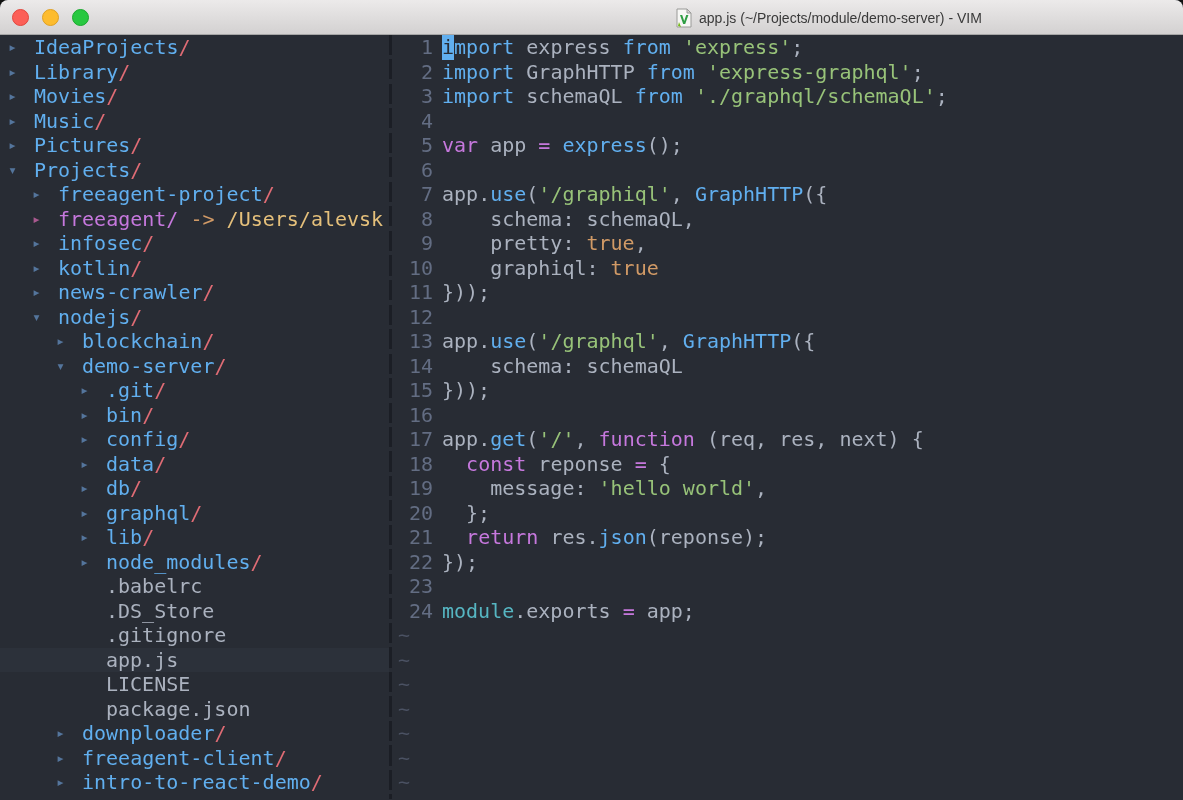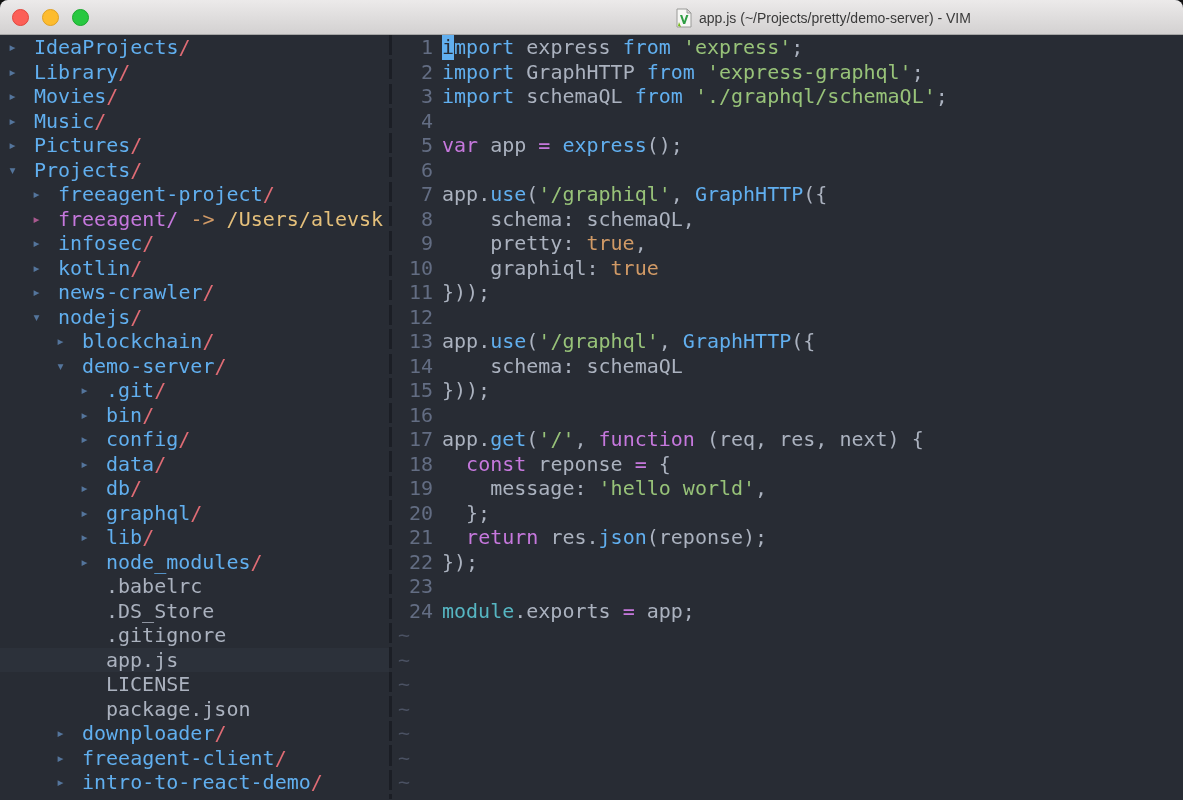--- a/index.html
+++ b/index.html
@@ -60,21 +60,21 @@
     <div class="traffic red"></div>
     <div class="traffic yellow"></div>
     <div class="traffic green"></div>
     <div class="title-group">
       <svg width="16" height="20" viewBox="0 0 16 20">
         <path d="M1 1 h10 l4 4 v14 h-14 z" fill="#f7f7f5" stroke="#9a9a98" stroke-width="1"></path>
         <path d="M11 1 l4 4 h-4 z" fill="#d8d8d6" stroke="#9a9a98" stroke-width="1"></path>
         <path d="M4 7 l2.2 0 2 6 2-6 2.2 0 -3.2 9 -2 0 z" fill="#2f9e44"></path>
         <path d="M3 14 l2 5 -3 -1 z" fill="#74b816"></path>
       </svg>
-      <span class="title-text">app.js (~/Projects/pretty/demo-server) - VIM</span>
+      <span class="title-text">app.js (~/Projects/module/demo-server) - VIM</span>
     </div>
   </div>
 
   <div class="content">
     <div class="sidebar" id="sidebar" style="background: rgb(40, 44, 52);"><div class="t-row" style="padding-left: 8px;"><span class="t-arrow" style="color: rgb(84, 117, 156);">▸</span><span><span style="color: rgb(97, 175, 239);">IdeaProjects</span><span style="color: rgb(224, 108, 117);">/</span></span></div><div class="t-row" style="padding-left: 8px;"><span class="t-arrow" style="color: rgb(84, 117, 156);">▸</span><span><span style="color: rgb(97, 175, 239);">Library</span><span style="color: rgb(224, 108, 117);">/</span></span></div><div class="t-row" style="padding-left: 8px;"><span class="t-arrow" style="color: rgb(84, 117, 156);">▸</span><span><span style="color: rgb(97, 175, 239);">Movies</span><span style="color: rgb(224, 108, 117);">/</span></span></div><div class="t-row" style="padding-left: 8px;"><span class="t-arrow" style="color: rgb(84, 117, 156);">▸</span><span><span style="color: rgb(97, 175, 239);">Music</span><span style="color: rgb(224, 108, 117);">/</span></span></div><div class="t-row" style="padding-left: 8px;"><span class="t-arrow" style="color: rgb(84, 117, 156);">▸</span><span><span style="color: rgb(97, 175, 239);">Pictures</span><span style="color: rgb(224, 108, 117);">/</span></span></div><div class="t-row" style="padding-left: 8px;"><span class="t-arrow" style="color: rgb(84, 117, 156);">▾</span><span><span style="color: rgb(97, 175, 239);">Projects</span><span style="color: rgb(224, 108, 117);">/</span></span></div><div class="t-row" style="padding-left: 32px;"><span class="t-arrow" style="color: rgb(84, 117, 156);">▸</span><span><span style="color: rgb(97, 175, 239);">freeagent-project</span><span style="color: rgb(224, 108, 117);">/</span></span></div><div class="t-row" style="padding-left: 32px;"><span class="t-arrow" style="color: rgb(169, 89, 143);">▸</span><span><span style="color: rgb(198, 120, 221);">freeagent/</span><span style="color: rgb(171, 178, 191);"> </span><span style="color: rgb(209, 154, 102);">-&gt;</span><span style="color: rgb(171, 178, 191);"> </span><span style="color: rgb(229, 192, 123);">/Users/alevsk</span></span></div><div class="t-row" style="padding-left: 32px;"><span class="t-arrow" style="color: rgb(84, 117, 156);">▸</span><span><span style="color: rgb(97, 175, 239);">infosec</span><span style="color: rgb(224, 108, 117);">/</span></span></div><div class="t-row" style="padding-left: 32px;"><span class="t-arrow" style="color: rgb(84, 117, 156);">▸</span><span><span style="color: rgb(97, 175, 239);">kotlin</span><span style="color: rgb(224, 108, 117);">/</span></span></div><div class="t-row" style="padding-left: 32px;"><span class="t-arrow" style="color: rgb(84, 117, 156);">▸</span><span><span style="color: rgb(97, 175, 239);">news-crawler</span><span style="color: rgb(224, 108, 117);">/</span></span></div><div class="t-row" style="padding-left: 32px;"><span class="t-arrow" style="color: rgb(84, 117, 156);">▾</span><span><span style="color: rgb(97, 175, 239);">nodejs</span><span style="color: rgb(224, 108, 117);">/</span></span></div><div class="t-row" style="padding-left: 56px;"><span class="t-arrow" style="color: rgb(84, 117, 156);">▸</span><span><span style="color: rgb(97, 175, 239);">blockchain</span><span style="color: rgb(224, 108, 117);">/</span></span></div><div class="t-row" style="padding-left: 56px;"><span class="t-arrow" style="color: rgb(84, 117, 156);">▾</span><span><span style="color: rgb(97, 175, 239);">demo-server</span><span style="color: rgb(224, 108, 117);">/</span></span></div><div class="t-row" style="padding-left: 80px;"><span class="t-arrow" style="color: rgb(84, 117, 156);">▸</span><span><span style="color: rgb(97, 175, 239);">.git</span><span style="color: rgb(224, 108, 117);">/</span></span></div><div class="t-row" style="padding-left: 80px;"><span class="t-arrow" style="color: rgb(84, 117, 156);">▸</span><span><span style="color: rgb(97, 175, 239);">bin</span><span style="color: rgb(224, 108, 117);">/</span></span></div><div class="t-row" style="padding-left: 80px;"><span class="t-arrow" style="color: rgb(84, 117, 156);">▸</span><span><span style="color: rgb(97, 175, 239);">config</span><span style="color: rgb(224, 108, 117);">/</span></span></div><div class="t-row" style="padding-left: 80px;"><span class="t-arrow" style="color: rgb(84, 117, 156);">▸</span><span><span style="color: rgb(97, 175, 239);">data</span><span style="color: rgb(224, 108, 117);">/</span></span></div><div class="t-row" style="padding-left: 80px;"><span class="t-arrow" style="color: rgb(84, 117, 156);">▸</span><span><span style="color: rgb(97, 175, 239);">db</span><span style="color: rgb(224, 108, 117);">/</span></span></div><div class="t-row" style="padding-left: 80px;"><span class="t-arrow" style="color: rgb(84, 117, 156);">▸</span><span><span style="color: rgb(97, 175, 239);">graphql</span><span style="color: rgb(224, 108, 117);">/</span></span></div><div class="t-row" style="padding-left: 80px;"><span class="t-arrow" style="color: rgb(84, 117, 156);">▸</span><span><span style="color: rgb(97, 175, 239);">lib</span><span style="color: rgb(224, 108, 117);">/</span></span></div><div class="t-row" style="padding-left: 80px;"><span class="t-arrow" style="color: rgb(84, 117, 156);">▸</span><span><span style="color: rgb(97, 175, 239);">node_modules</span><span style="color: rgb(224, 108, 117);">/</span></span></div><div class="t-row" style="padding-left: 80px;"><span class="t-arrow" style="color: rgb(84, 117, 156);"></span><span><span style="color: rgb(171, 178, 191);">.babelrc</span></span></div><div class="t-row" style="padding-left: 80px;"><span class="t-arrow" style="color: rgb(84, 117, 156);"></span><span><span style="color: rgb(171, 178, 191);">.DS_Store</span></span></div><div class="t-row" style="padding-left: 80px;"><span class="t-arrow" style="color: rgb(84, 117, 156);"></span><span><span style="color: rgb(171, 178, 191);">.gitignore</span></span></div><div class="t-row" style="padding-left: 80px; background: rgb(44, 49, 58);"><span class="t-arrow" style="color: rgb(84, 117, 156);"></span><span><span style="color: rgb(171, 178, 191);">app.js</span></span></div><div class="t-row" style="padding-left: 80px;"><span class="t-arrow" style="color: rgb(84, 117, 156);"></span><span><span style="color: rgb(171, 178, 191);">LICENSE</span></span></div><div class="t-row" style="padding-left: 80px;"><span class="t-arrow" style="color: rgb(84, 117, 156);"></span><span><span style="color: rgb(171, 178, 191);">package.json</span></span></div><div class="t-row" style="padding-left: 56px;"><span class="t-arrow" style="color: rgb(84, 117, 156);">▸</span><span><span style="color: rgb(97, 175, 239);">downploader</span><span style="color: rgb(224, 108, 117);">/</span></span></div><div class="t-row" style="padding-left: 56px;"><span class="t-arrow" style="color: rgb(84, 117, 156);">▸</span><span><span style="color: rgb(97, 175, 239);">freeagent-client</span><span style="color: rgb(224, 108, 117);">/</span></span></div><div class="t-row" style="padding-left: 56px;"><span class="t-arrow" style="color: rgb(84, 117, 156);">▸</span><span><span style="color: rgb(97, 175, 239);">intro-to-react-demo</span><span style="color: rgb(224, 108, 117);">/</span></span></div><div class="t-row" style="padding-left: 56px;"><span class="t-arrow" style="color: rgb(84, 117, 156);">▸</span><span><span style="color: rgb(97, 175, 239);">intro-to-react-native</span><span style="color: rgb(224, 108, 117);">/</span></span></div></div>
     <div class="divider" id="divider" style="background: repeating-linear-gradient(rgb(27, 30, 37) 0px, rgb(27, 30, 37) 20px, rgb(40, 44, 52) 20px, rgb(40, 44, 52) 24.5px);"></div>
     <div class="editor" id="editor" style="background: rgb(40, 44, 52);"><div class="e-row"><span class="gutter" style="color: rgb(99, 109, 131);">1</span><span class="code"><span class="cursor-block" style="background: rgb(97, 175, 239); color: rgb(40, 44, 52);">i</span><span style="color: rgb(97, 175, 239);">mport</span><span style="color: rgb(171, 178, 191);"> </span><span style="color: rgb(171, 178, 191);">express</span><span style="color: rgb(171, 178, 191);"> </span><span style="color: rgb(97, 175, 239);">from</span><span style="color: rgb(171, 178, 191);"> </span><span style="color: rgb(152, 195, 121);">'express'</span><span style="color: rgb(171, 178, 191);">;</span></span></div><div class="e-row"><span class="gutter" style="color: rgb(99, 109, 131);">2</span><span class="code"><span style="color: rgb(97, 175, 239);">import</span><span style="color: rgb(171, 178, 191);"> </span><span style="color: rgb(171, 178, 191);">GraphHTTP</span><span style="color: rgb(171, 178, 191);"> </span><span style="color: rgb(97, 175, 239);">from</span><span style="color: rgb(171, 178, 191);"> </span><span style="color: rgb(152, 195, 121);">'express-graphql'</span><span style="color: rgb(171, 178, 191);">;</span></span></div><div class="e-row"><span class="gutter" style="color: rgb(99, 109, 131);">3</span><span class="code"><span style="color: rgb(97, 175, 239);">import</span><span style="color: rgb(171, 178, 191);"> </span><span style="color: rgb(171, 178, 191);">schemaQL</span><span style="color: rgb(171, 178, 191);"> </span><span style="color: rgb(97, 175, 239);">from</span><span style="color: rgb(171, 178, 191);"> </span><span style="color: rgb(152, 195, 121);">'./graphql/schemaQL'</span><span style="color: rgb(171, 178, 191);">;</span></span></div><div class="e-row"><span class="gutter" style="color: rgb(99, 109, 131);">4</span><span class="code"></span></div><div class="e-row"><span class="gutter" style="color: rgb(99, 109, 131);">5</span><span class="code"><span style="color: rgb(198, 120, 221);">var</span><span style="color: rgb(171, 178, 191);"> </span><span style="color: rgb(171, 178, 191);">app</span><span style="color: rgb(171, 178, 191);"> </span><span style="color: rgb(198, 120, 221);">=</span><span style="color: rgb(171, 178, 191);"> </span><span style="color: rgb(97, 175, 239);">express</span><span style="color: rgb(171, 178, 191);">();</span></span></div><div class="e-row"><span class="gutter" style="color: rgb(99, 109, 131);">6</span><span class="code"></span></div><div class="e-row"><span class="gutter" style="color: rgb(99, 109, 131);">7</span><span class="code"><span style="color: rgb(171, 178, 191);">app</span><span style="color: rgb(171, 178, 191);">.</span><span style="color: rgb(97, 175, 239);">use</span><span style="color: rgb(171, 178, 191);">(</span><span style="color: rgb(152, 195, 121);">'/graphiql'</span><span style="color: rgb(171, 178, 191);">, </span><span style="color: rgb(97, 175, 239);">GraphHTTP</span><span style="color: rgb(171, 178, 191);">({</span></span></div><div class="e-row"><span class="gutter" style="color: rgb(99, 109, 131);">8</span><span class="code"><span style="color: rgb(171, 178, 191);">    schema: schemaQL,</span></span></div><div class="e-row"><span class="gutter" style="color: rgb(99, 109, 131);">9</span><span class="code"><span style="color: rgb(171, 178, 191);">    pretty: </span><span style="color: rgb(209, 154, 102);">true</span><span style="color: rgb(171, 178, 191);">,</span></span></div><div class="e-row"><span class="gutter" style="color: rgb(99, 109, 131);">10</span><span class="code"><span style="color: rgb(171, 178, 191);">    graphiql: </span><span style="color: rgb(209, 154, 102);">true</span></span></div><div class="e-row"><span class="gutter" style="color: rgb(99, 109, 131);">11</span><span class="code"><span style="color: rgb(171, 178, 191);">}));</span></span></div><div class="e-row"><span class="gutter" style="color: rgb(99, 109, 131);">12</span><span class="code"></span></div><div class="e-row"><span class="gutter" style="color: rgb(99, 109, 131);">13</span><span class="code"><span style="color: rgb(171, 178, 191);">app</span><span style="color: rgb(171, 178, 191);">.</span><span style="color: rgb(97, 175, 239);">use</span><span style="color: rgb(171, 178, 191);">(</span><span style="color: rgb(152, 195, 121);">'/graphql'</span><span style="color: rgb(171, 178, 191);">, </span><span style="color: rgb(97, 175, 239);">GraphHTTP</span><span style="color: rgb(171, 178, 191);">({</span></span></div><div class="e-row"><span class="gutter" style="color: rgb(99, 109, 131);">14</span><span class="code"><span style="color: rgb(171, 178, 191);">    schema: schemaQL</span></span></div><div class="e-row"><span class="gutter" style="color: rgb(99, 109, 131);">15</span><span class="code"><span style="color: rgb(171, 178, 191);">}));</span></span></div><div class="e-row"><span class="gutter" style="color: rgb(99, 109, 131);">16</span><span class="code"></span></div><div class="e-row"><span class="gutter" style="color: rgb(99, 109, 131);">17</span><span class="code"><span style="color: rgb(171, 178, 191);">app</span><span style="color: rgb(171, 178, 191);">.</span><span style="color: rgb(97, 175, 239);">get</span><span style="color: rgb(171, 178, 191);">(</span><span style="color: rgb(152, 195, 121);">'/'</span><span style="color: rgb(171, 178, 191);">, </span><span style="color: rgb(198, 120, 221);">function</span><span style="color: rgb(171, 178, 191);"> (req, res, next) {</span></span></div><div class="e-row"><span class="gutter" style="color: rgb(99, 109, 131);">18</span><span class="code"><span style="color: rgb(171, 178, 191);">  </span><span style="color: rgb(198, 120, 221);">const</span><span style="color: rgb(171, 178, 191);"> reponse </span><span style="color: rgb(198, 120, 221);">=</span><span style="color: rgb(171, 178, 191);"> {</span></span></div><div class="e-row"><span class="gutter" style="color: rgb(99, 109, 131);">19</span><span class="code"><span style="color: rgb(171, 178, 191);">    message: </span><span style="color: rgb(152, 195, 121);">'hello world'</span><span style="color: rgb(171, 178, 191);">,</span></span></div><div class="e-row"><span class="gutter" style="color: rgb(99, 109, 131);">20</span><span class="code"><span style="color: rgb(171, 178, 191);">  };</span></span></div><div class="e-row"><span class="gutter" style="color: rgb(99, 109, 131);">21</span><span class="code"><span style="color: rgb(171, 178, 191);">  </span><span style="color: rgb(198, 120, 221);">return</span><span style="color: rgb(171, 178, 191);"> res</span><span style="color: rgb(171, 178, 191);">.</span><span style="color: rgb(97, 175, 239);">json</span><span style="color: rgb(171, 178, 191);">(reponse);</span></span></div><div class="e-row"><span class="gutter" style="color: rgb(99, 109, 131);">22</span><span class="code"><span style="color: rgb(171, 178, 191);">});</span></span></div><div class="e-row"><span class="gutter" style="color: rgb(99, 109, 131);">23</span><span class="code"></span></div><div class="e-row"><span class="gutter" style="color: rgb(99, 109, 131);">24</span><span class="code"><span style="color: rgb(86, 182, 194);">module</span><span style="color: rgb(171, 178, 191);">.exports </span><span style="color: rgb(198, 120, 221);">=</span><span style="color: rgb(171, 178, 191);"> app;</span></span></div><div class="e-row tilde-cell"><span style="color: rgb(75, 82, 99);">~</span></div><div class="e-row tilde-cell"><span style="color: rgb(75, 82, 99);">~</span></div><div class="e-row tilde-cell"><span style="color: rgb(75, 82, 99);">~</span></div><div class="e-row tilde-cell"><span style="color: rgb(75, 82, 99);">~</span></div><div class="e-row tilde-cell"><span style="color: rgb(75, 82, 99);">~</span></div><div class="e-row tilde-cell"><span style="color: rgb(75, 82, 99);">~</span></div><div class="e-row tilde-cell"><span style="color: rgb(75, 82, 99);">~</span></div><div class="e-row tilde-cell"><span style="color: rgb(75, 82, 99);">~</span></div></div>
   </div>
 
 </div>

